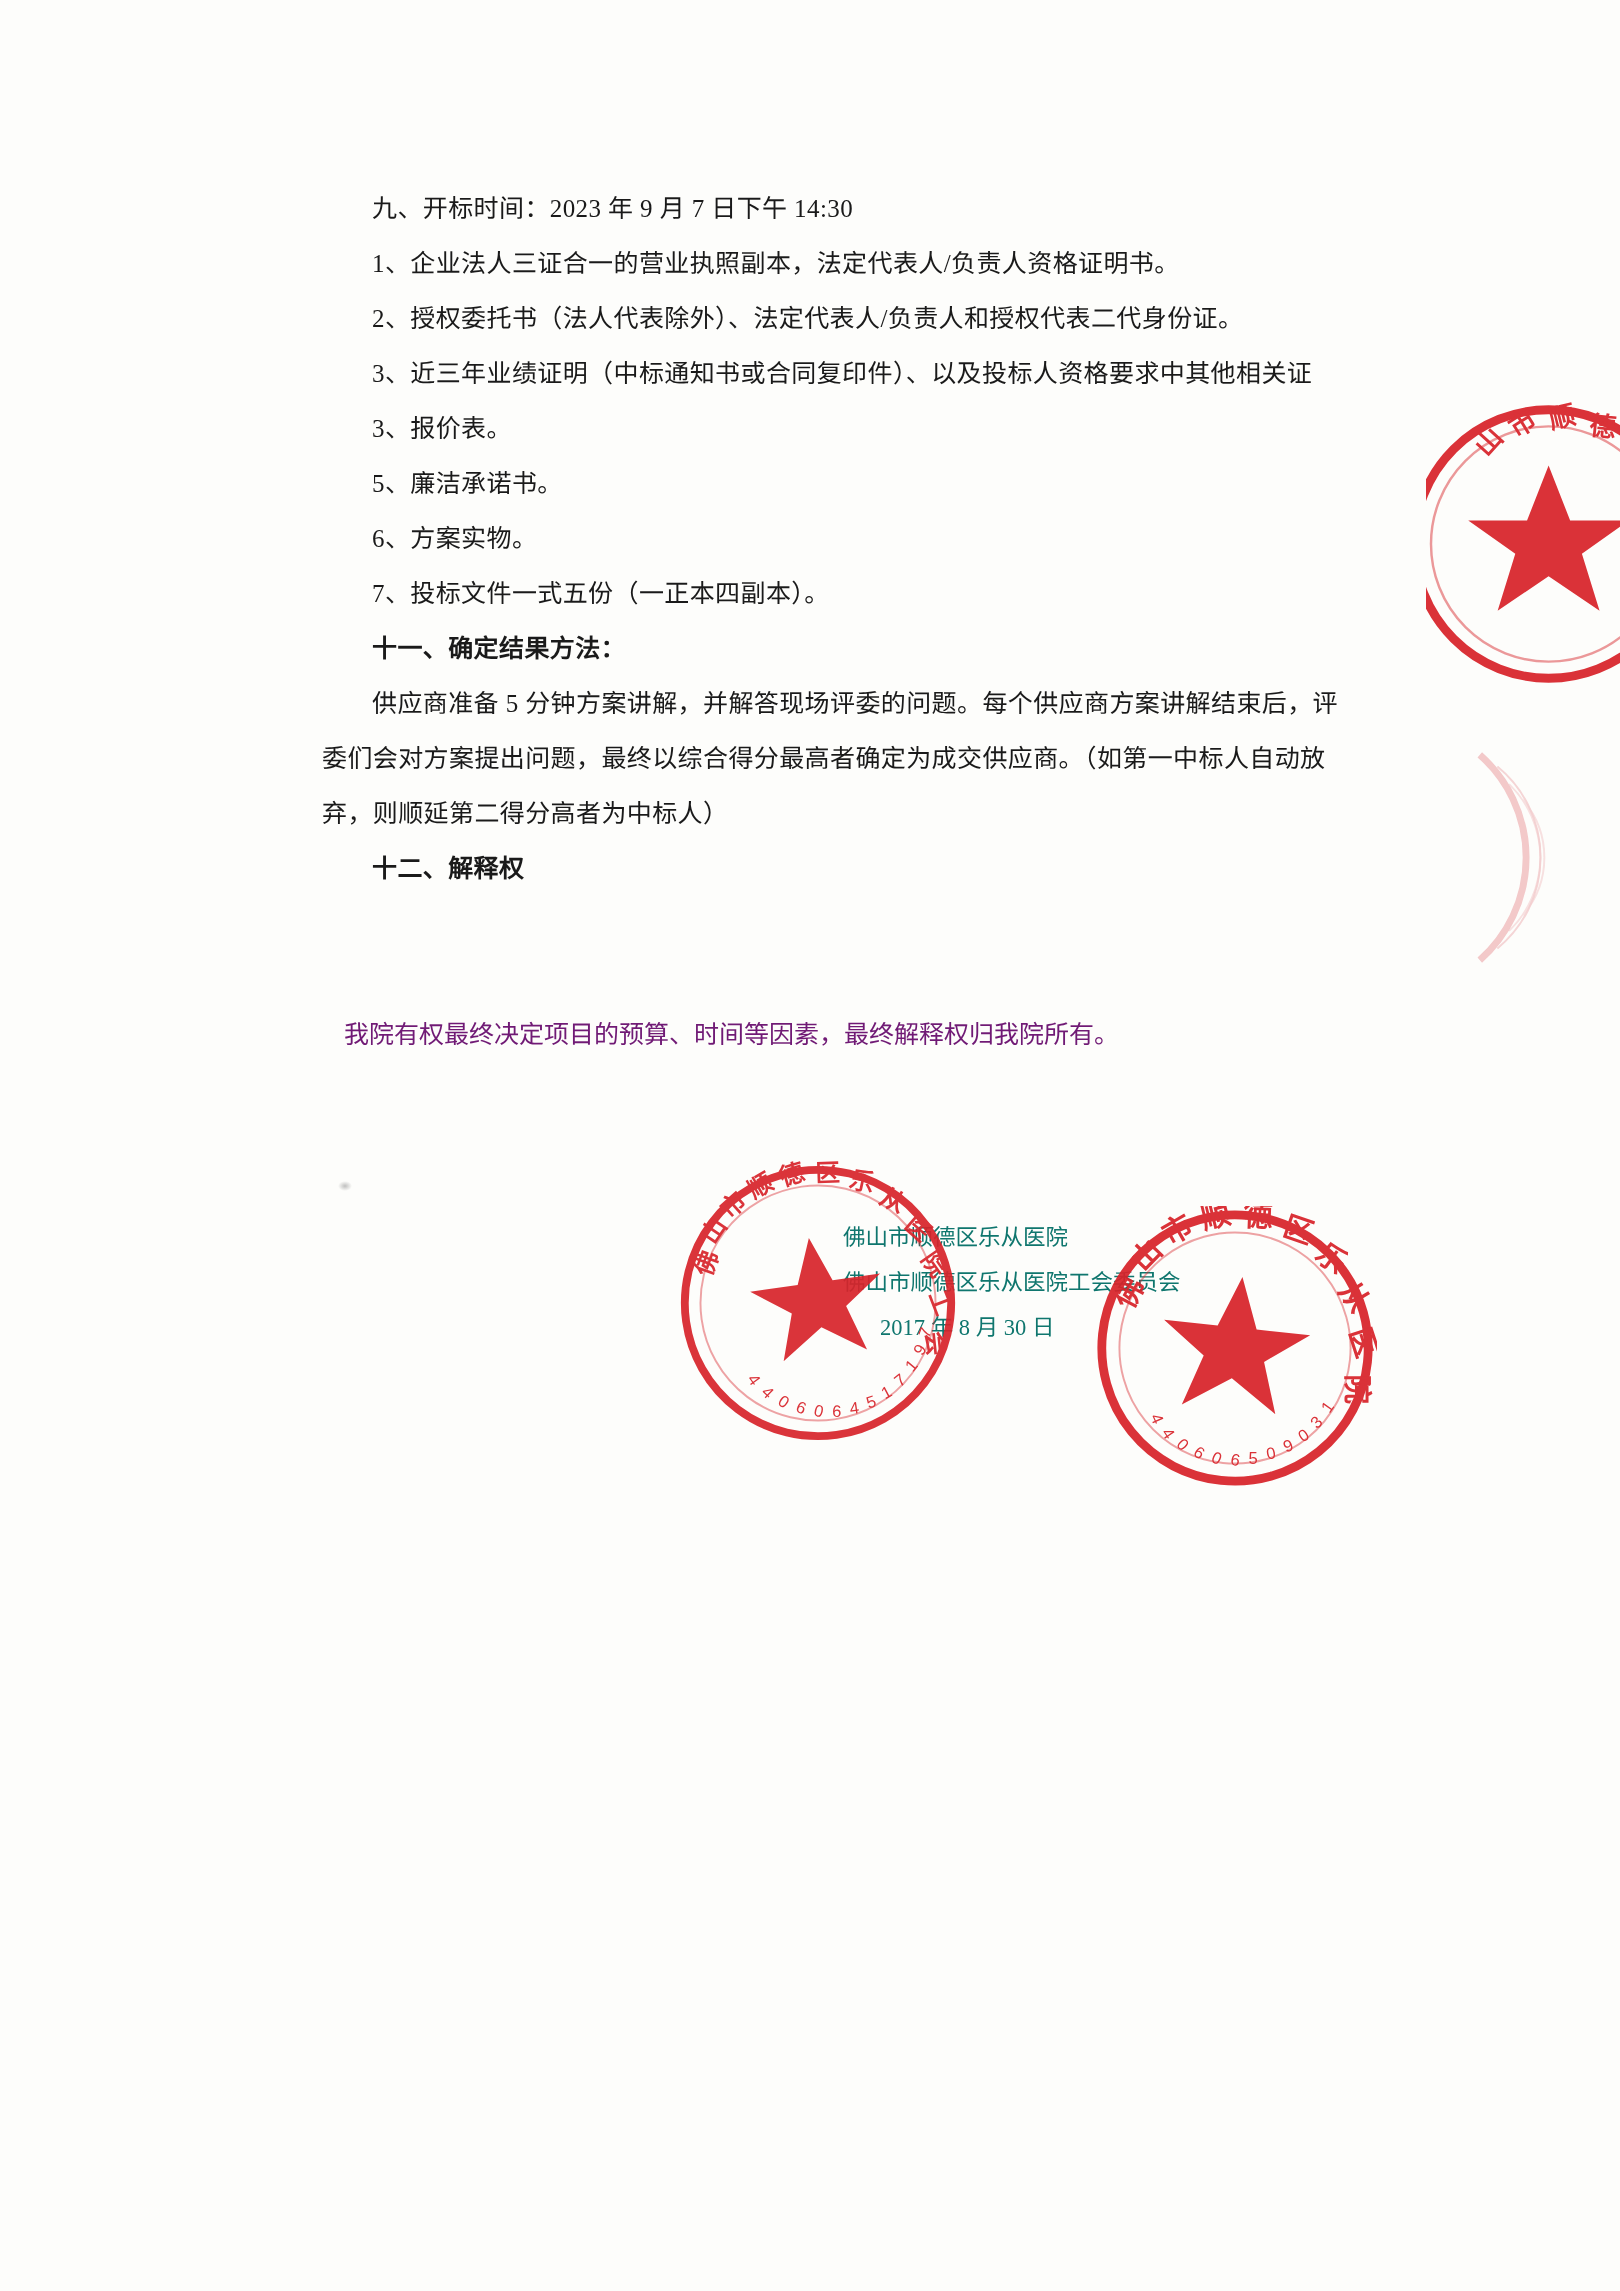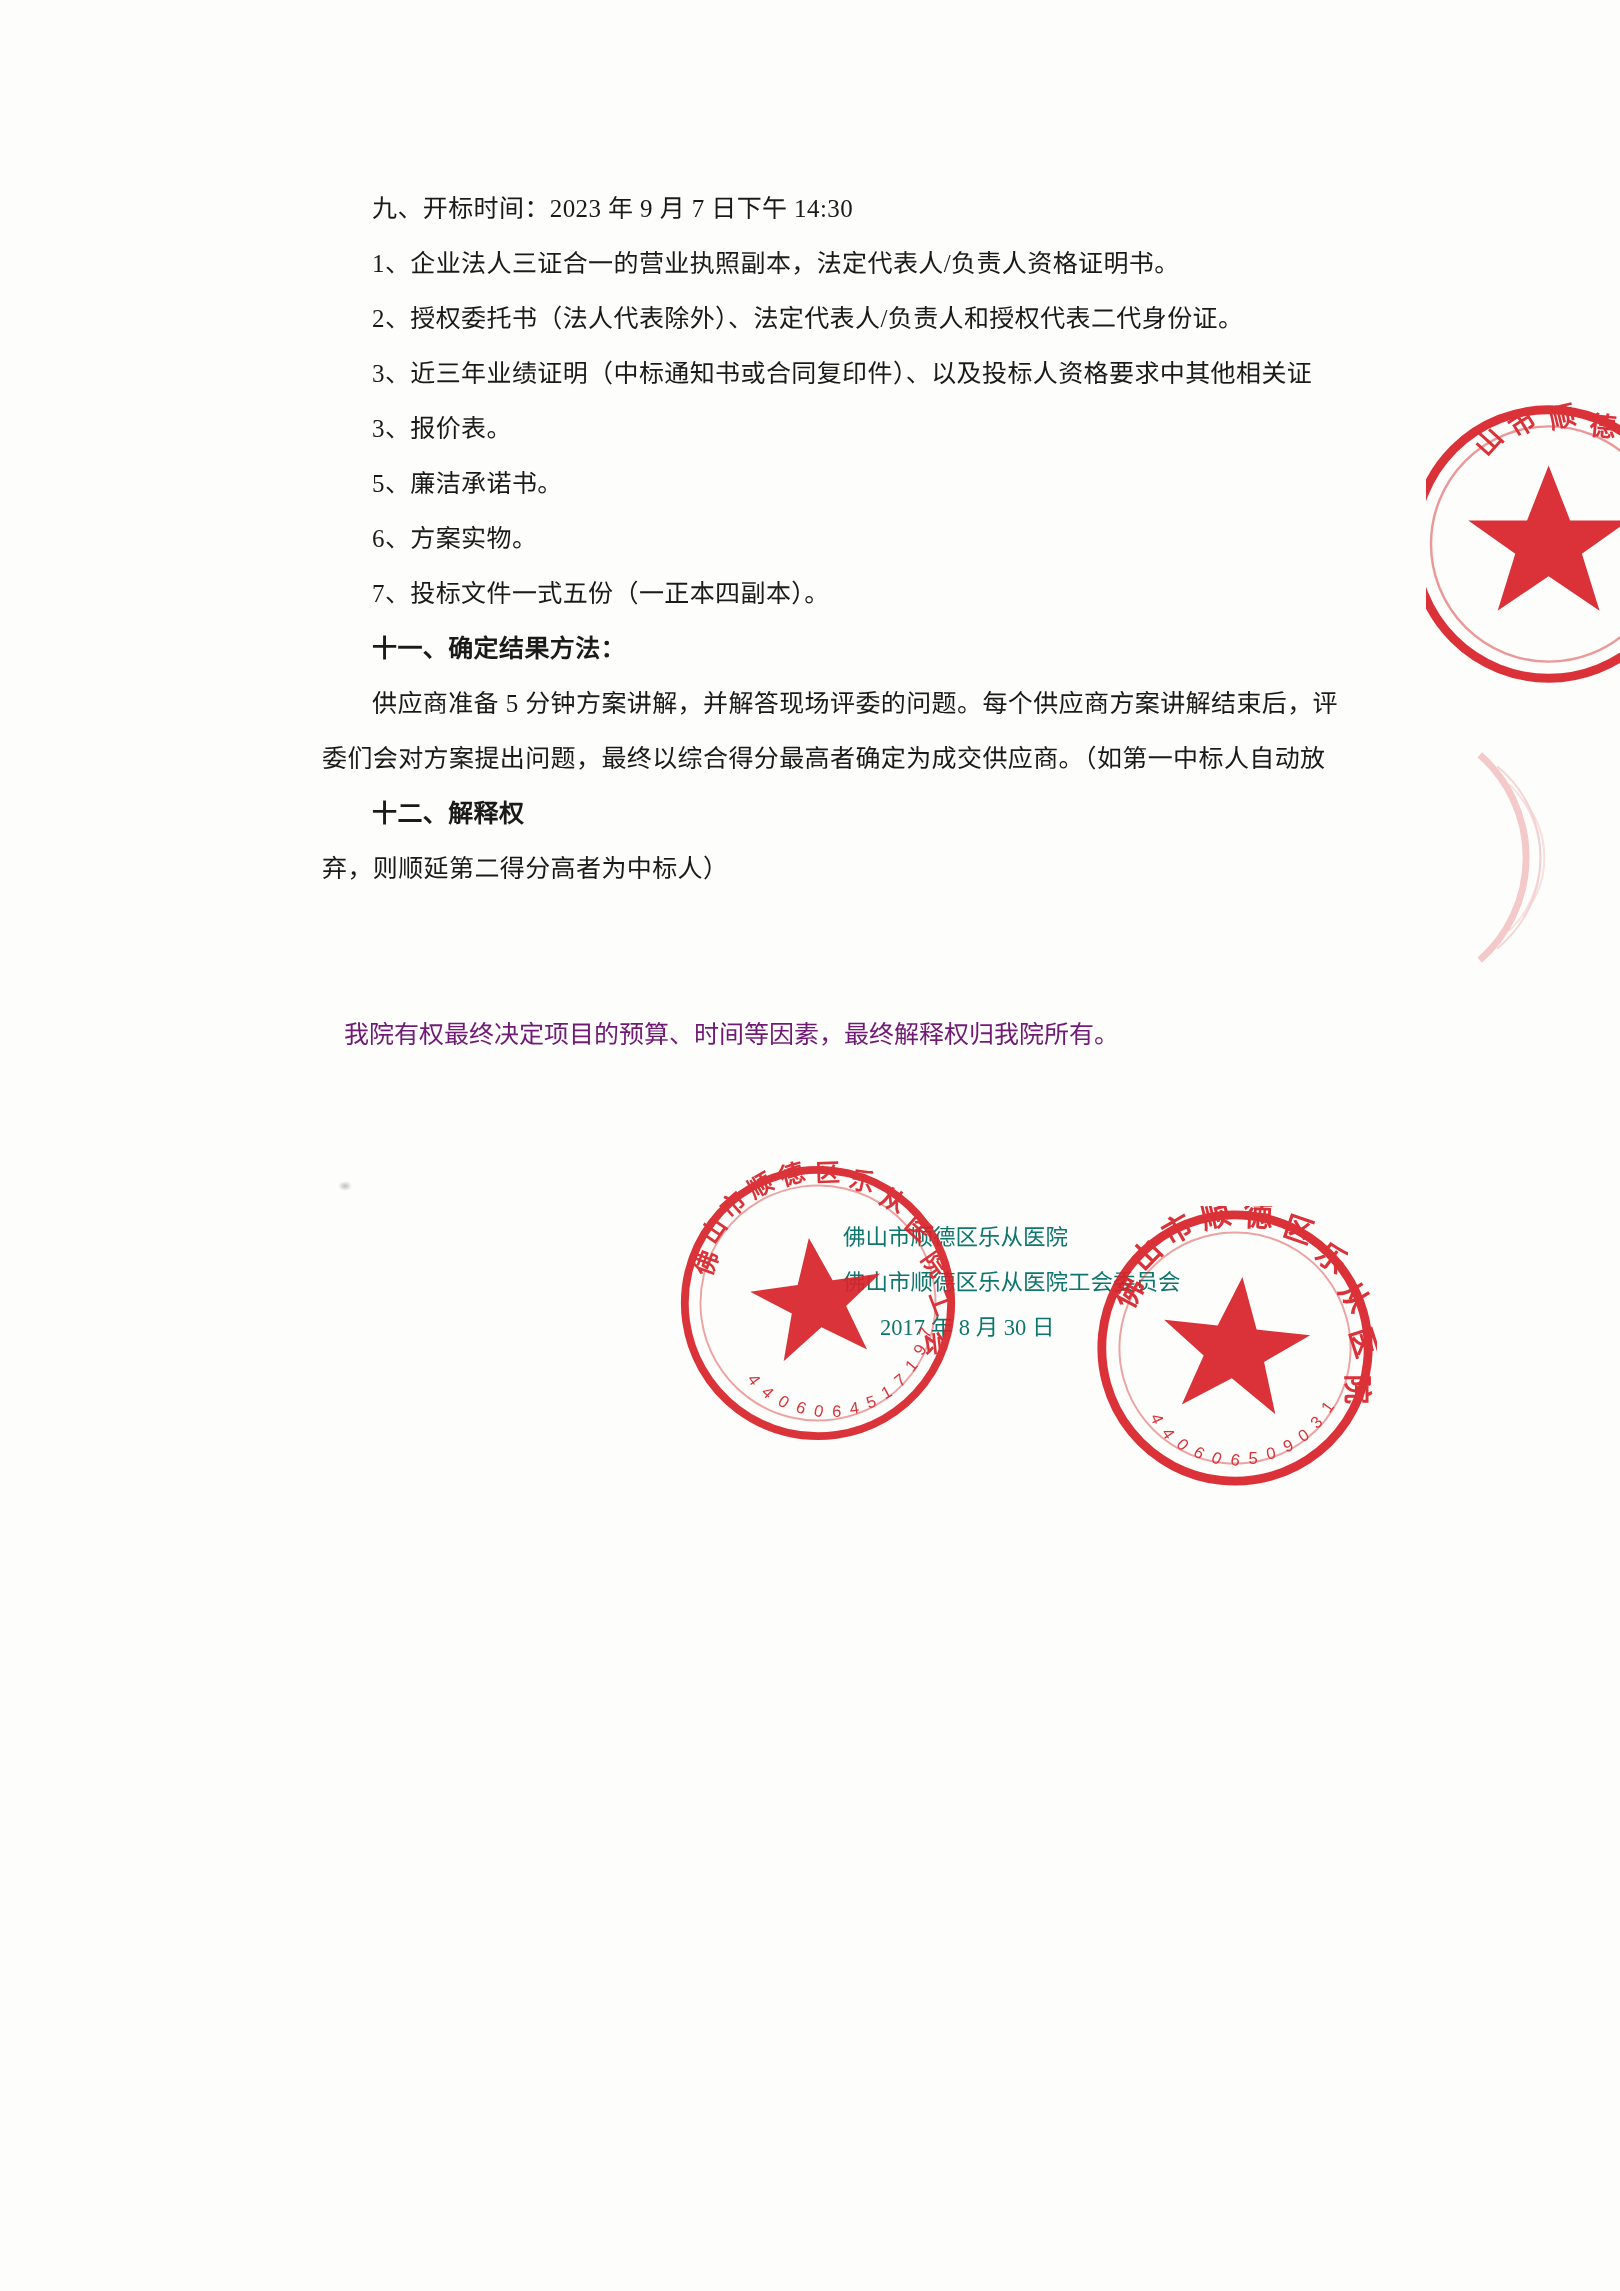--- a/index.html
+++ b/index.html
@@ -106,22 +106,22 @@
     <div class="line indent">1、企业法人三证合一的营业执照副本，法定代表人/负责人资格证明书。</div>
     <div class="line indent">2、授权委托书（法人代表除外）、法定代表人/负责人和授权代表二代身份证。</div>
     <div class="line indent">3、近三年业绩证明（中标通知书或合同复印件）、以及投标人资格要求中其他相关证</div>
     <div class="line indent">3、报价表。</div>
     <div class="line indent">5、廉洁承诺书。</div>
     <div class="line indent">6、方案实物。</div>
     <div class="line indent">7、投标文件一式五份（一正本四副本）。</div>
     <div class="line indent bold">十一、确定结果方法：</div>
     <div class="line indent">供应商准备 5 分钟方案讲解，并解答现场评委的问题。每个供应商方案讲解结束后，评</div>
     <div class="line nohang">委们会对方案提出问题，最终以综合得分最高者确定为成交供应商。（如第一中标人自动放</div>
+    <div class="line nohang">弃，则顺延第二得分高者为中标人）</div>
     <div class="line indent bold">十二、解释权</div>
-    <div class="line nohang">弃，则顺延第二得分高者为中标人）</div>
   </div>
 
   <div class="faint-text">我院有权最终决定项目的预算、时间等因素，最终解释权归我院所有。</div>
 
 
   <div class="smudge"></div>
 
   <div class="sig-block">
     <div>佛山市顺德区乐从医院</div>
     <div>佛山市顺德区乐从医院工会委员会</div>

